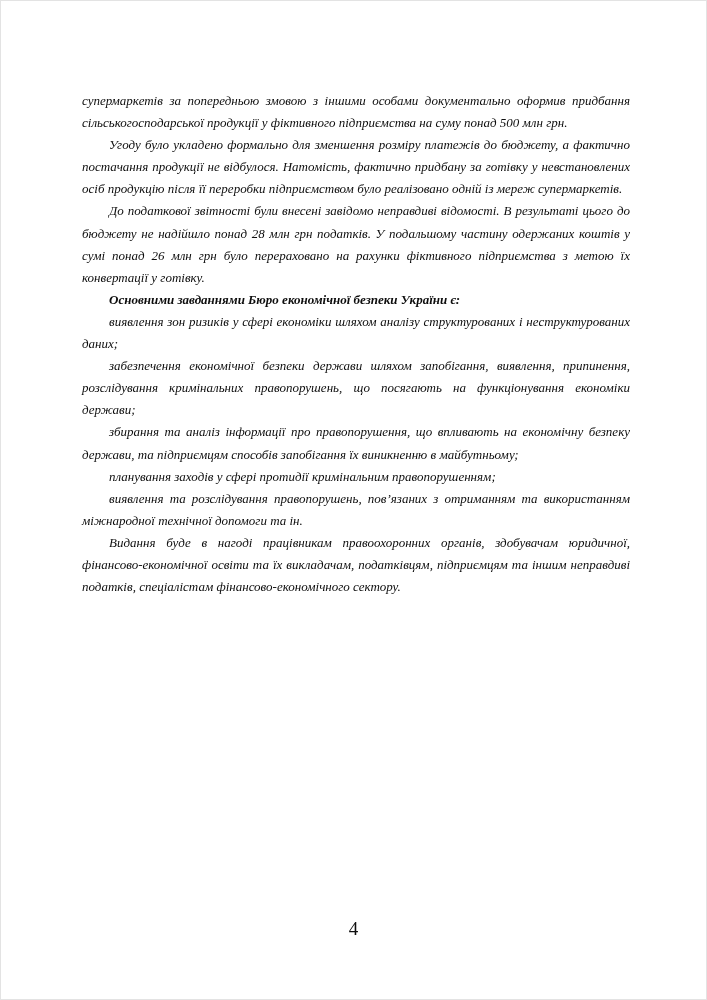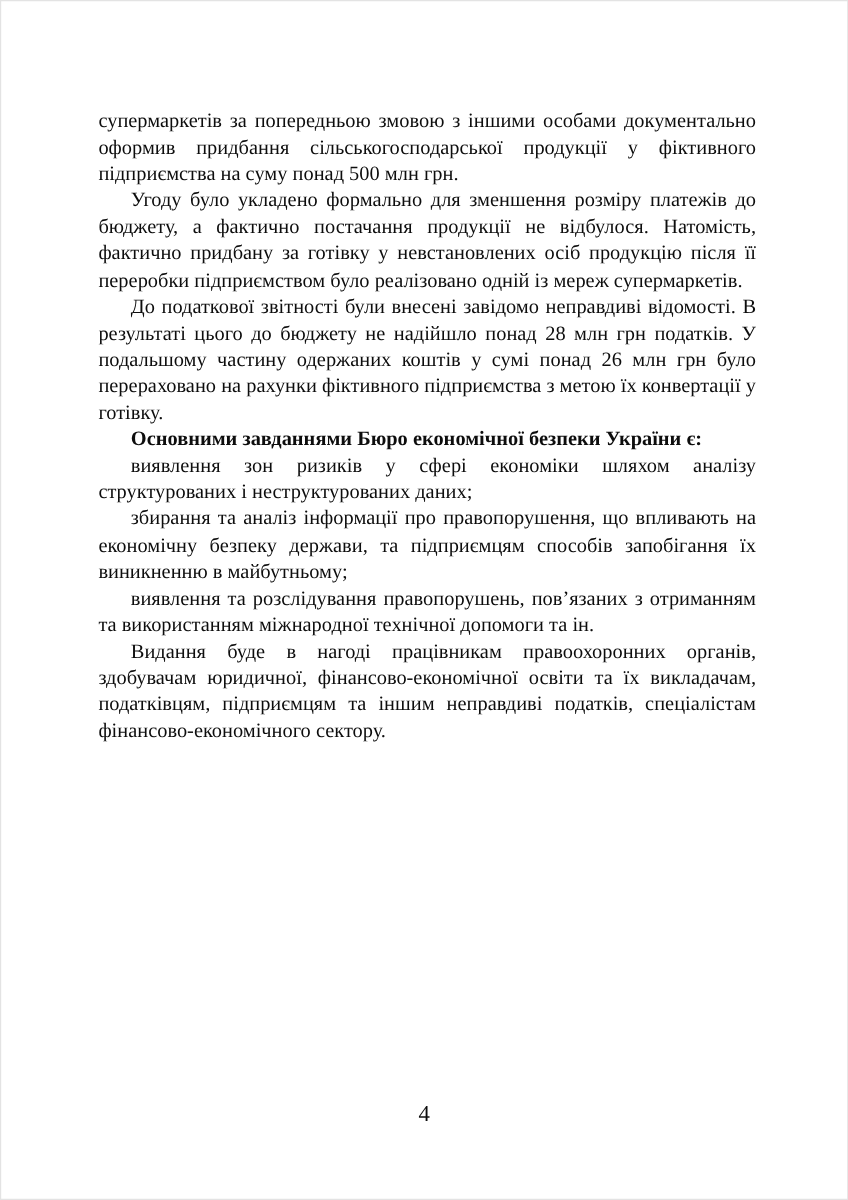--- a/index.html
+++ b/index.html
@@ -15,23 +15,24 @@
     box-shadow: inset 0 0 0 1px #e3e3e3;
     overflow: hidden;
     font-family: "Liberation Serif", serif;
     color: #0d0d0d;
   }
   .text-block {
     position: absolute;
     left: 82px;
     top: 90px;
     width: 548px;
-    font-size: 17px;
+    font-size: 13px;
     line-height: 22.1px;
     text-align: justify;
+    font-style: italic;
   }
   .text-block p {
     margin: 0;
     padding: 0;
     text-indent: 27px;
   }
   .text-block p.no-indent {
     text-indent: 0;
   }
   .text-block p.bold {
@@ -50,21 +51,23 @@
 </head>
 <body>
 
 <div class="page">
   <div class="text-block">
     <p class="no-indent">супермаркетів за попередньою змовою з іншими особами документально оформив придбання сільськогосподарської продукції у фіктивного підприємства на суму понад 500 млн грн.</p>
     <p>Угоду було укладено формально для зменшення розміру платежів до бюджету, а фактично постачання продукції не відбулося. Натомість, фактично придбану за готівку у невстановлених осіб продукцію після її переробки підприємством було реалізовано одній із мереж супермаркетів.</p>
     <p>До податкової звітності були внесені завідомо неправдиві відомості. В результаті цього до бюджету не надійшло понад 28 млн грн податків. У подальшому частину одержаних коштів у сумі понад 26 млн грн було перераховано на рахунки фіктивного підприємства з метою їх конвертації у готівку.</p>
     <p class="bold">Основними завданнями Бюро економічної безпеки України є:</p>
     <p>виявлення зон ризиків у сфері економіки шляхом аналізу структурованих і неструктурованих даних;</p>
+    <p>забезпечення економічної безпеки держави шляхом запобігання, виявлення, припинення, розслідування кримінальних правопорушень, що посягають на функціонування економіки держави;</p>
     <p>збирання та аналіз інформації про правопорушення, що впливають на економічну безпеку держави, та підприємцям способів запобігання їх виникненню в майбутньому;</p>
+    <p>планування заходів у сфері протидії кримінальним правопорушенням;</p>
     <p>виявлення та розслідування правопорушень, пов’язаних з отриманням та використанням міжнародної технічної допомоги та ін.</p>
     <p>Видання буде в нагоді працівникам правоохоронних органів, здобувачам юридичної, фінансово-економічної освіти та їх викладачам, податківцям, підприємцям та іншим неправдиві податків, спеціалістам фінансово-економічного сектору.</p>
   </div>
 
   <div class="page-footer">
     <span>4</span>
   </div>
 </div>
 
 </body></html>

